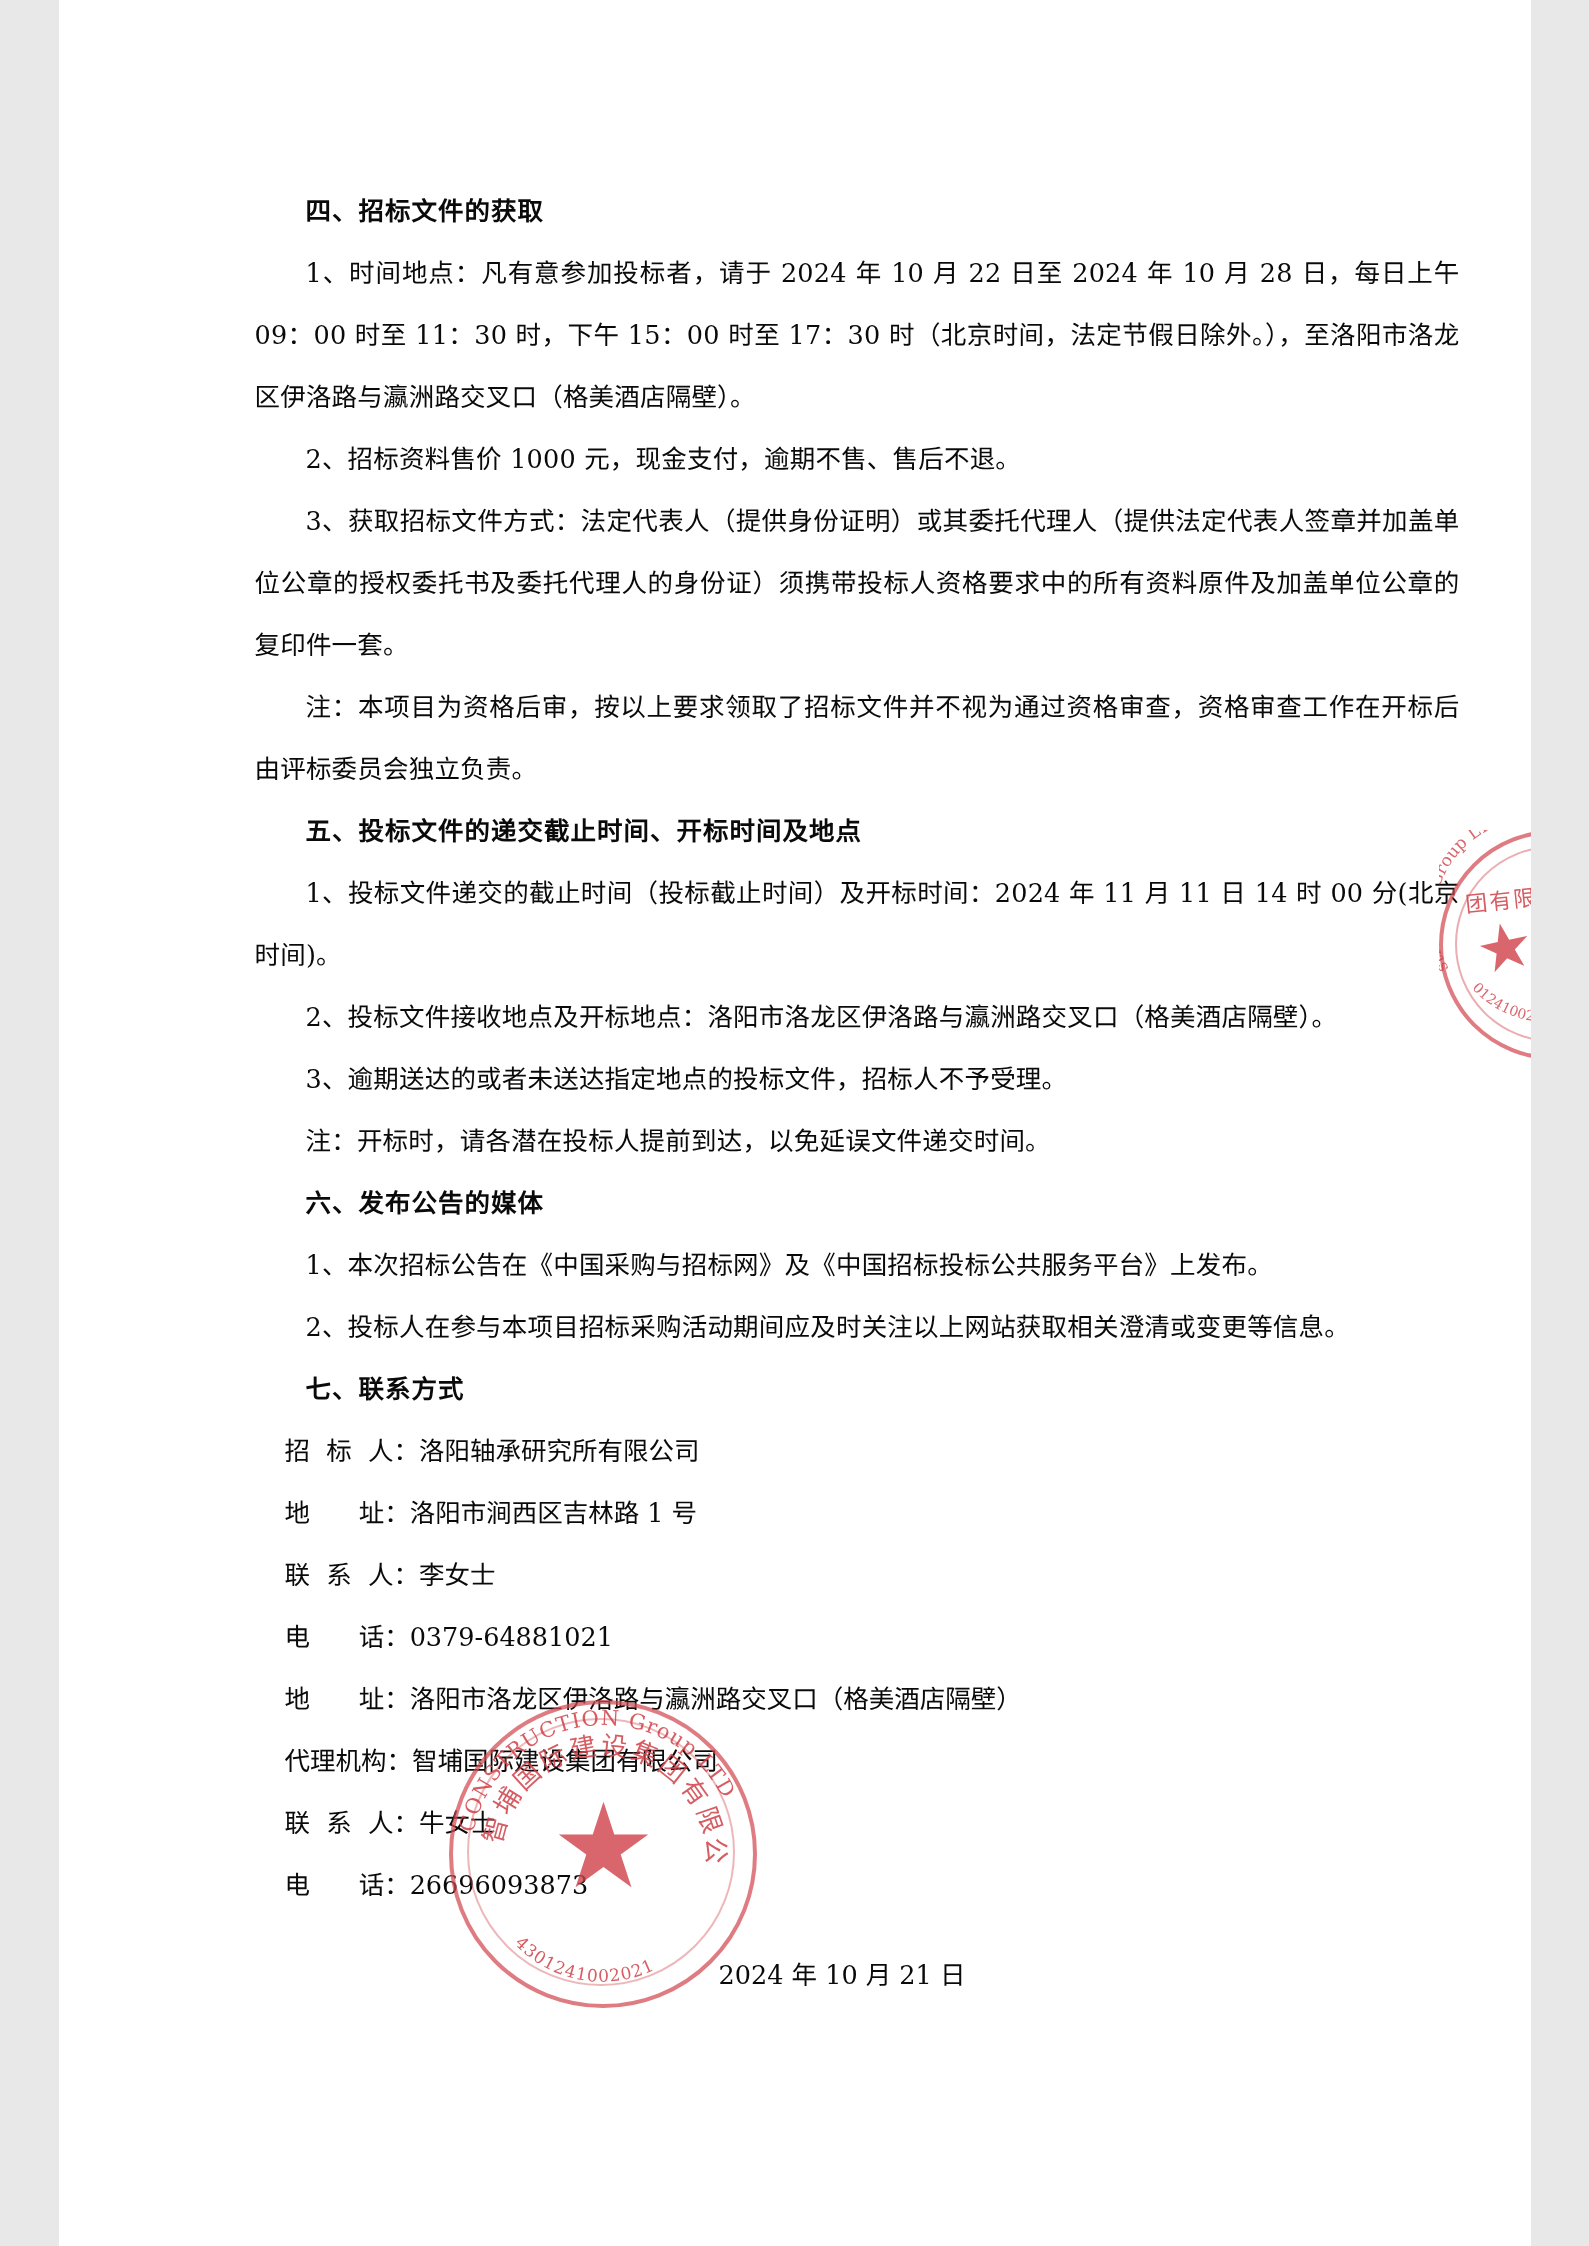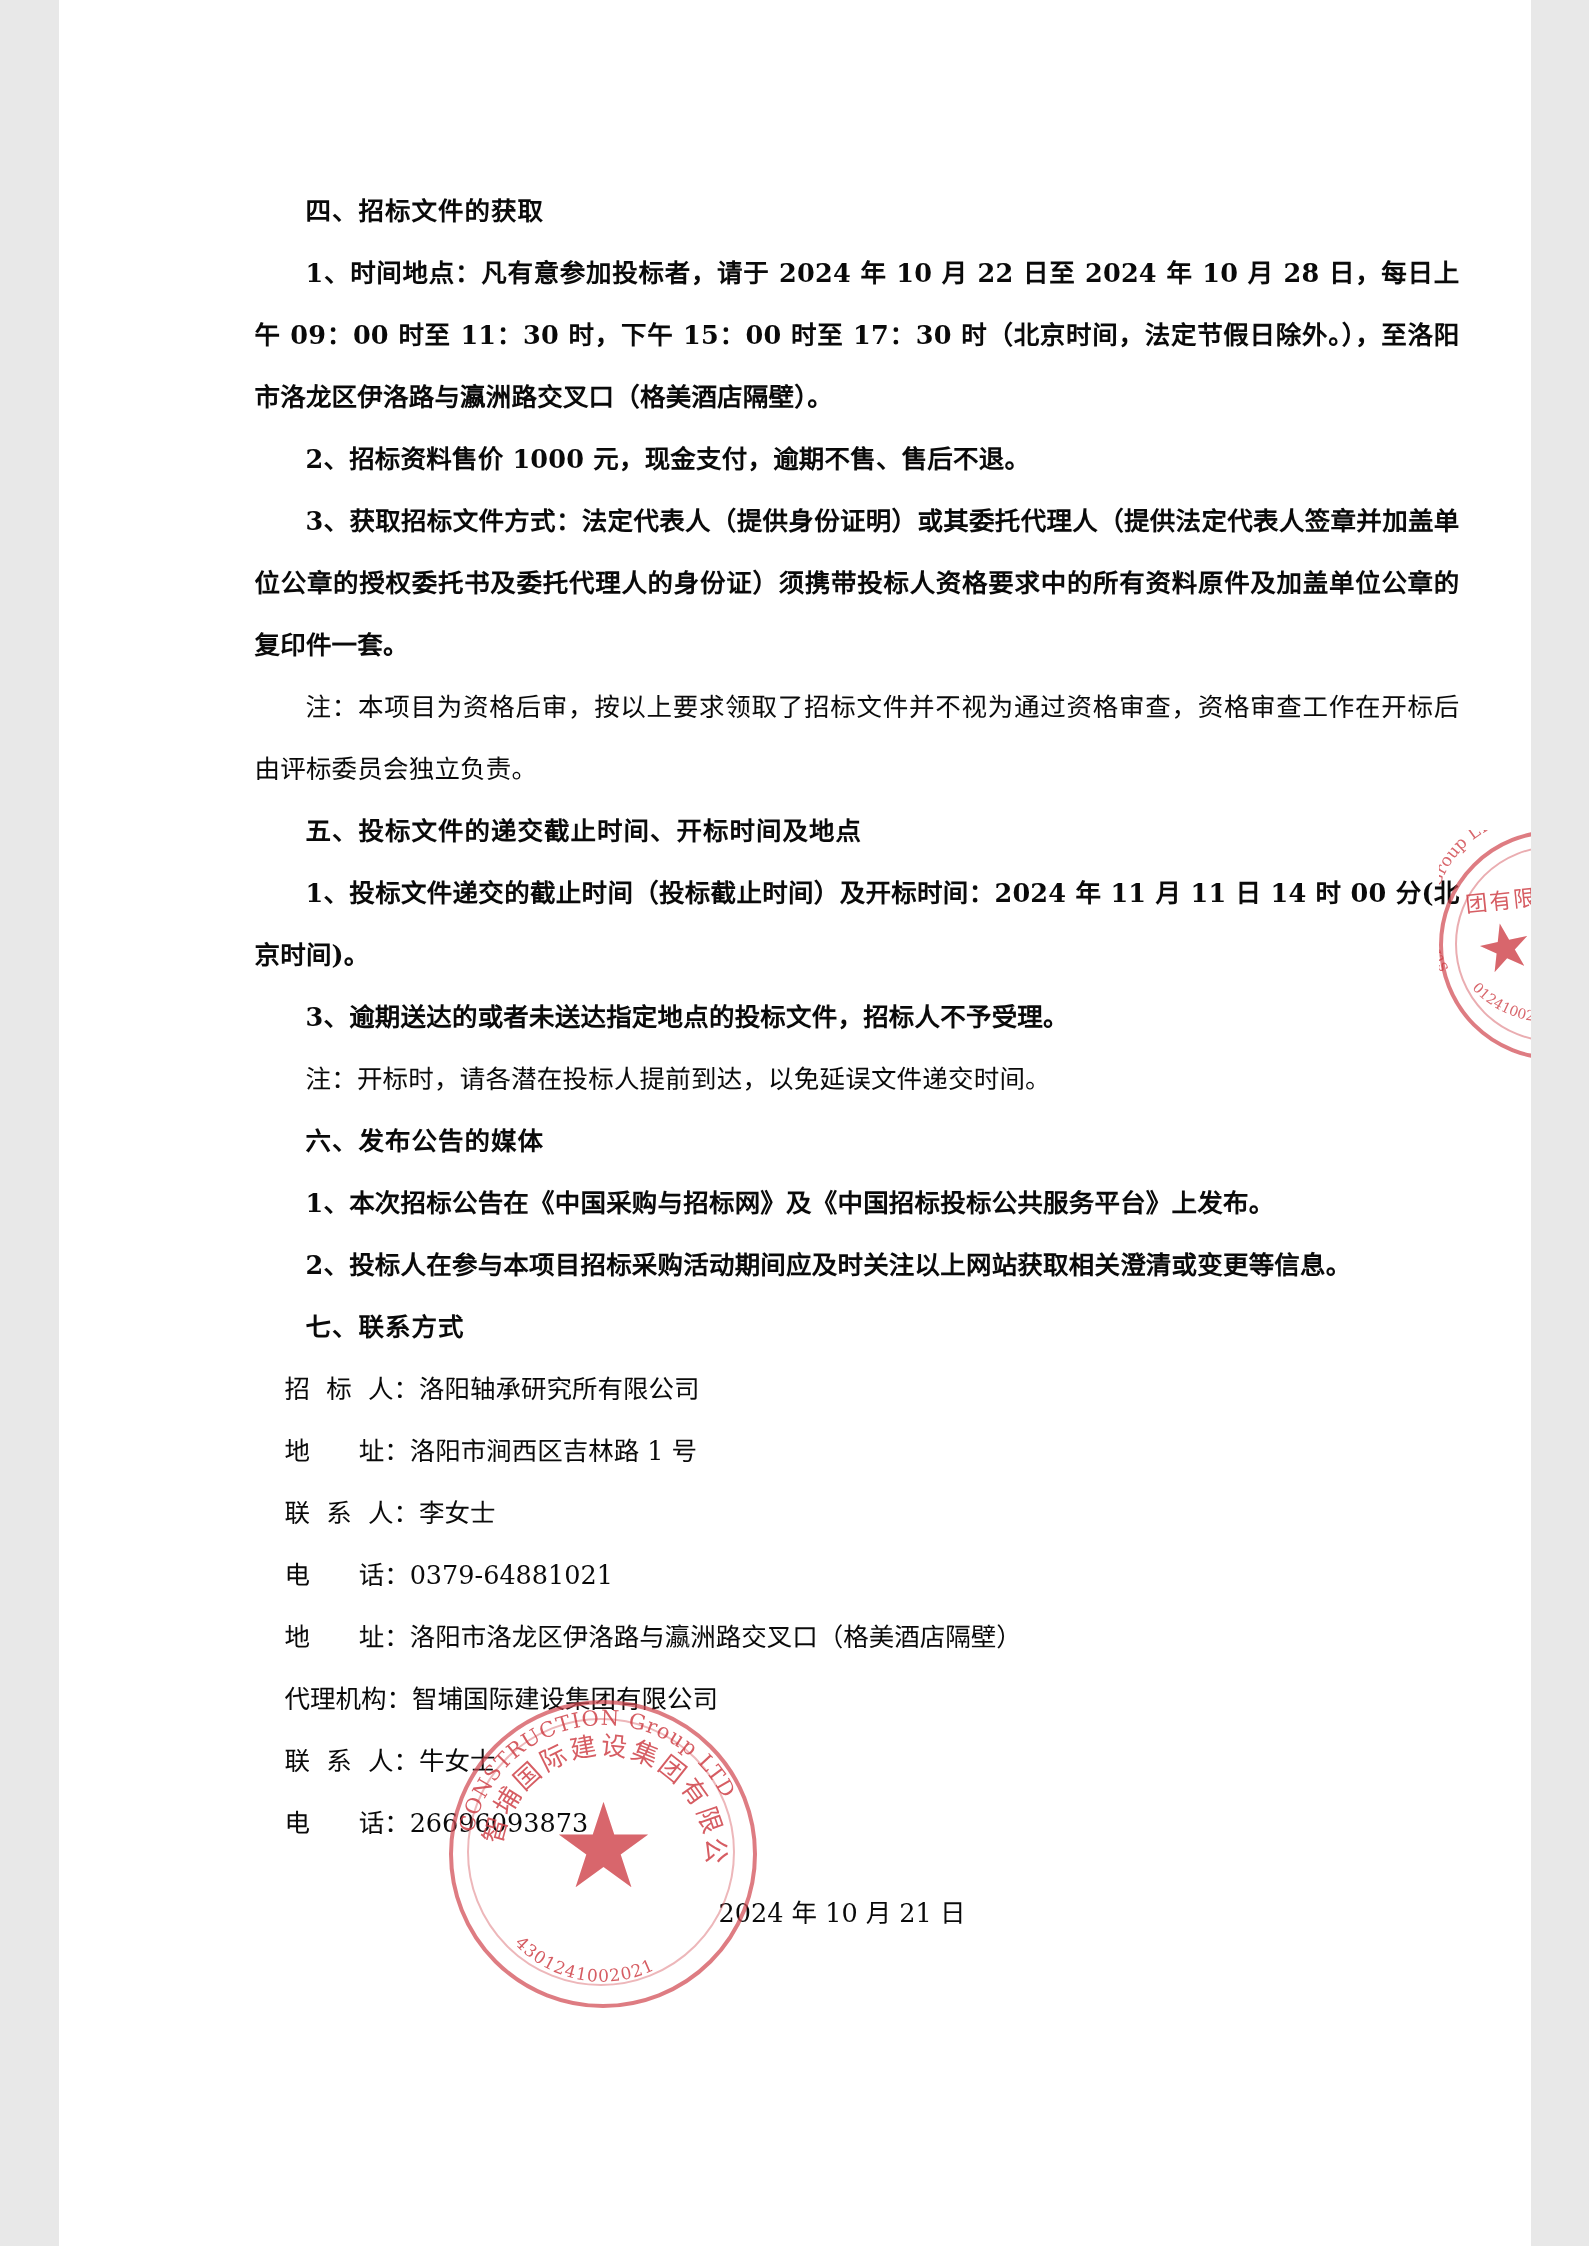--- a/index.html
+++ b/index.html
@@ -23,21 +23,20 @@
     top: 180px;
     width: 1205px;
   }
   p {
     margin: 0 0 0 0;
     font-size: 25.5px;
     line-height: 62px;
     text-align: justify;
     text-justify: inter-ideograph;
     letter-spacing: 0.2px;
-    font-weight: bold;
   }
   .indent {
     text-indent: 51px;
   }
   .heading {
     font-weight: bold;
     text-indent: 51px;
     letter-spacing: 1px;
   }
   .note {
@@ -106,20 +105,21 @@
   <div class="content">
 
     <p class="heading">四、招标文件的获取</p>
     <p class="indent">1、时间地点：凡有意参加投标者，请于 2024 年 10 月 22 日至 2024 年 10 月 28 日，每日上午 09：00 时至 11：30 时，下午 15：00 时至 17：30 时（北京时间，法定节假日除外。），至洛阳市洛龙区伊洛路与瀛洲路交叉口（格美酒店隔壁）。</p>
     <p class="indent">2、招标资料售价 1000 元，现金支付，逾期不售、售后不退。</p>
     <p class="indent">3、获取招标文件方式：法定代表人（提供身份证明）或其委托代理人（提供法定代表人签章并加盖单位公章的授权委托书及委托代理人的身份证）须携带投标人资格要求中的所有资料原件及加盖单位公章的复印件一套。</p>
     <p class="note">注：本项目为资格后审，按以上要求领取了招标文件并不视为通过资格审查，资格审查工作在开标后由评标委员会独立负责。</p>
 
     <p class="heading">五、投标文件的递交截止时间、开标时间及地点</p>
     <p class="indent">1、投标文件递交的截止时间（投标截止时间）及开标时间：2024 年 11 月 11 日 14 时 00 分(北京时间)。</p>
+    <p class="indent">2、投标文件接收地点及开标地点：洛阳市洛龙区伊洛路与瀛洲路交叉口（格美酒店隔壁）。</p>
     <p class="indent">3、逾期送达的或者未送达指定地点的投标文件，招标人不予受理。</p>
     <p class="note">注：开标时，请各潜在投标人提前到达，以免延误文件递交时间。</p>
 
     <p class="heading">六、发布公告的媒体</p>
     <p class="indent">1、本次招标公告在《中国采购与招标网》及《中国招标投标公共服务平台》上发布。</p>
     <p class="indent">2、投标人在参与本项目招标采购活动期间应及时关注以上网站获取相关澄清或变更等信息。</p>
 
     <p class="heading">七、联系方式</p>
 
     <div class="contact-line"><span>招  标  人：</span><span>洛阳轴承研究所有限公司</span></div>

